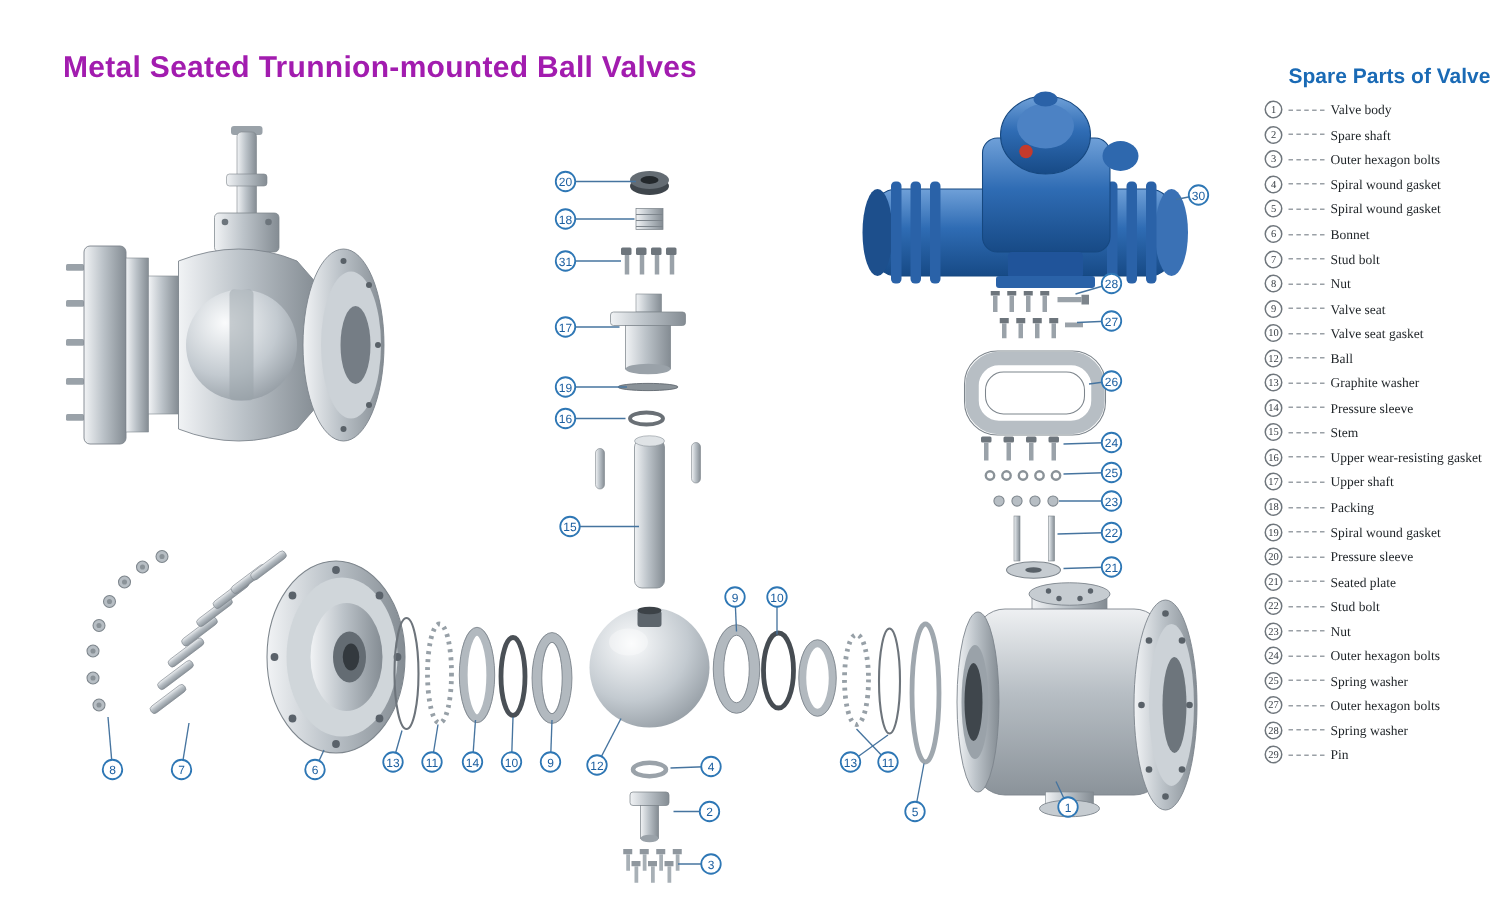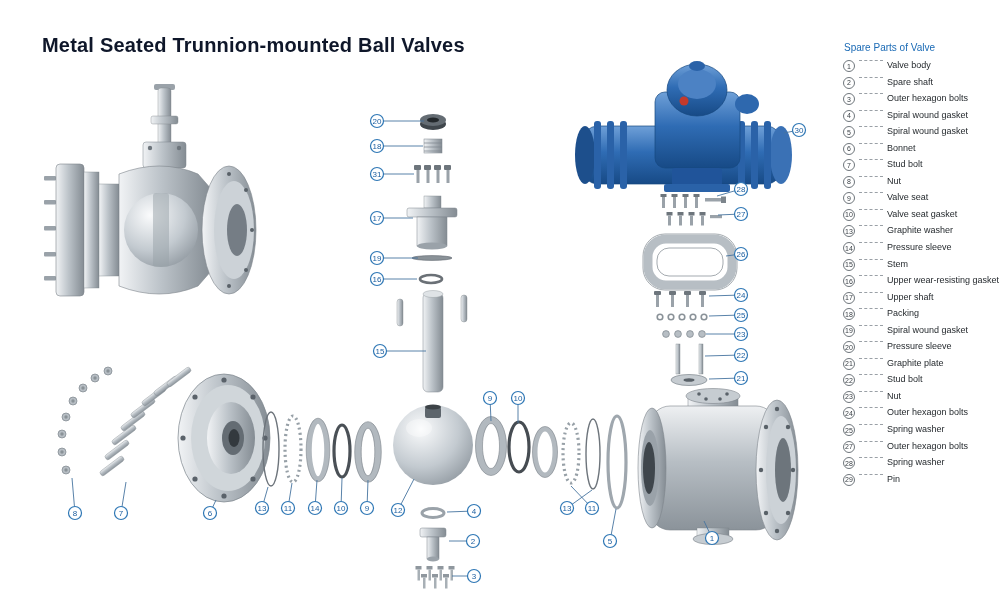--- a/index.html
+++ b/index.html
@@ -1,26 +1,26 @@
 <!DOCTYPE html>
 <html><head>
 <meta charset="utf-8">
 <style>
   * { box-sizing: border-box; }
   html,body { margin:0; padding:0; background:#ffffff; }
   body { font-family:"Liberation Sans", sans-serif; }
   .stage { position:relative; width:1000px; height:603px; background:#fff; overflow:hidden; }
   .page-title {
     position:absolute; left:42px; top:34px;
-    font-size:20px; font-weight:bold; color:#0f172a; letter-spacing:.2px;
+    font-size:20px; font-weight:bold; color:#a21caf; letter-spacing:.2px;
   }
   #diagram { position:absolute; left:0; top:0; }
   .parts-panel { position:absolute; left:843px; top:42px; width:156px; }
-  .parts-title { font-size:10px; font-weight:normal; color:#1a6ab5; margin:0 0 7px 1px; white-space:nowrap; }
-  .part-row { display:flex; align-items:flex-start; height:16.55px; }
+  .parts-title { font-size:14px; font-weight:bold; color:#1a6ab5; margin:0 0 7px 16px; white-space:nowrap; }
+  .part-row { display:flex; align-items:center; height:16.55px;font-family:Liberation Serif, serif; }
   .pnum {
     flex:0 0 12px; width:12px; height:12px; border:1px solid #6f767c; border-radius:50%;
     font-size:7px; color:#3a4046; display:flex; align-items:center; justify-content:center; background:#fff;
   }
   .pleader { flex:1; border-top:1px dashed #9aa0a6; margin:0 4px; height:0; }
   .plabel { flex:0 0 112px; font-size:9px; color:#1f2428; white-space:nowrap; }
   .callout-line { stroke:#46749f; stroke-width:0.9; }
   .callout-circle { fill:#ffffff; stroke:#2e77b5; stroke-width:1.2; }
   .callout-num { fill:#1d5fa0; font-size:8px; font-family:"Liberation Sans",sans-serif; }
 </style>
@@ -524,20 +524,25 @@
           <span class="pnum">9</span>
           <span class="pleader"></span>
           <span class="plabel">Valve seat</span>
         </div>
         <div class="part-row">
           <span class="pnum">10</span>
           <span class="pleader"></span>
           <span class="plabel">Valve seat gasket</span>
         </div>
         <div class="part-row">
+          <span class="pnum">12</span>
+          <span class="pleader"></span>
+          <span class="plabel">Ball</span>
+        </div>
+        <div class="part-row">
           <span class="pnum">13</span>
           <span class="pleader"></span>
           <span class="plabel">Graphite washer</span>
         </div>
         <div class="part-row">
           <span class="pnum">14</span>
           <span class="pleader"></span>
           <span class="plabel">Pressure sleeve</span>
         </div>
         <div class="part-row">
@@ -566,21 +571,21 @@
           <span class="plabel">Spiral wound gasket</span>
         </div>
         <div class="part-row">
           <span class="pnum">20</span>
           <span class="pleader"></span>
           <span class="plabel">Pressure sleeve</span>
         </div>
         <div class="part-row">
           <span class="pnum">21</span>
           <span class="pleader"></span>
-          <span class="plabel">Graphite plate</span>
+          <span class="plabel">Seated plate</span>
         </div>
         <div class="part-row">
           <span class="pnum">22</span>
           <span class="pleader"></span>
           <span class="plabel">Stud bolt</span>
         </div>
         <div class="part-row">
           <span class="pnum">23</span>
           <span class="pleader"></span>
           <span class="plabel">Nut</span>

